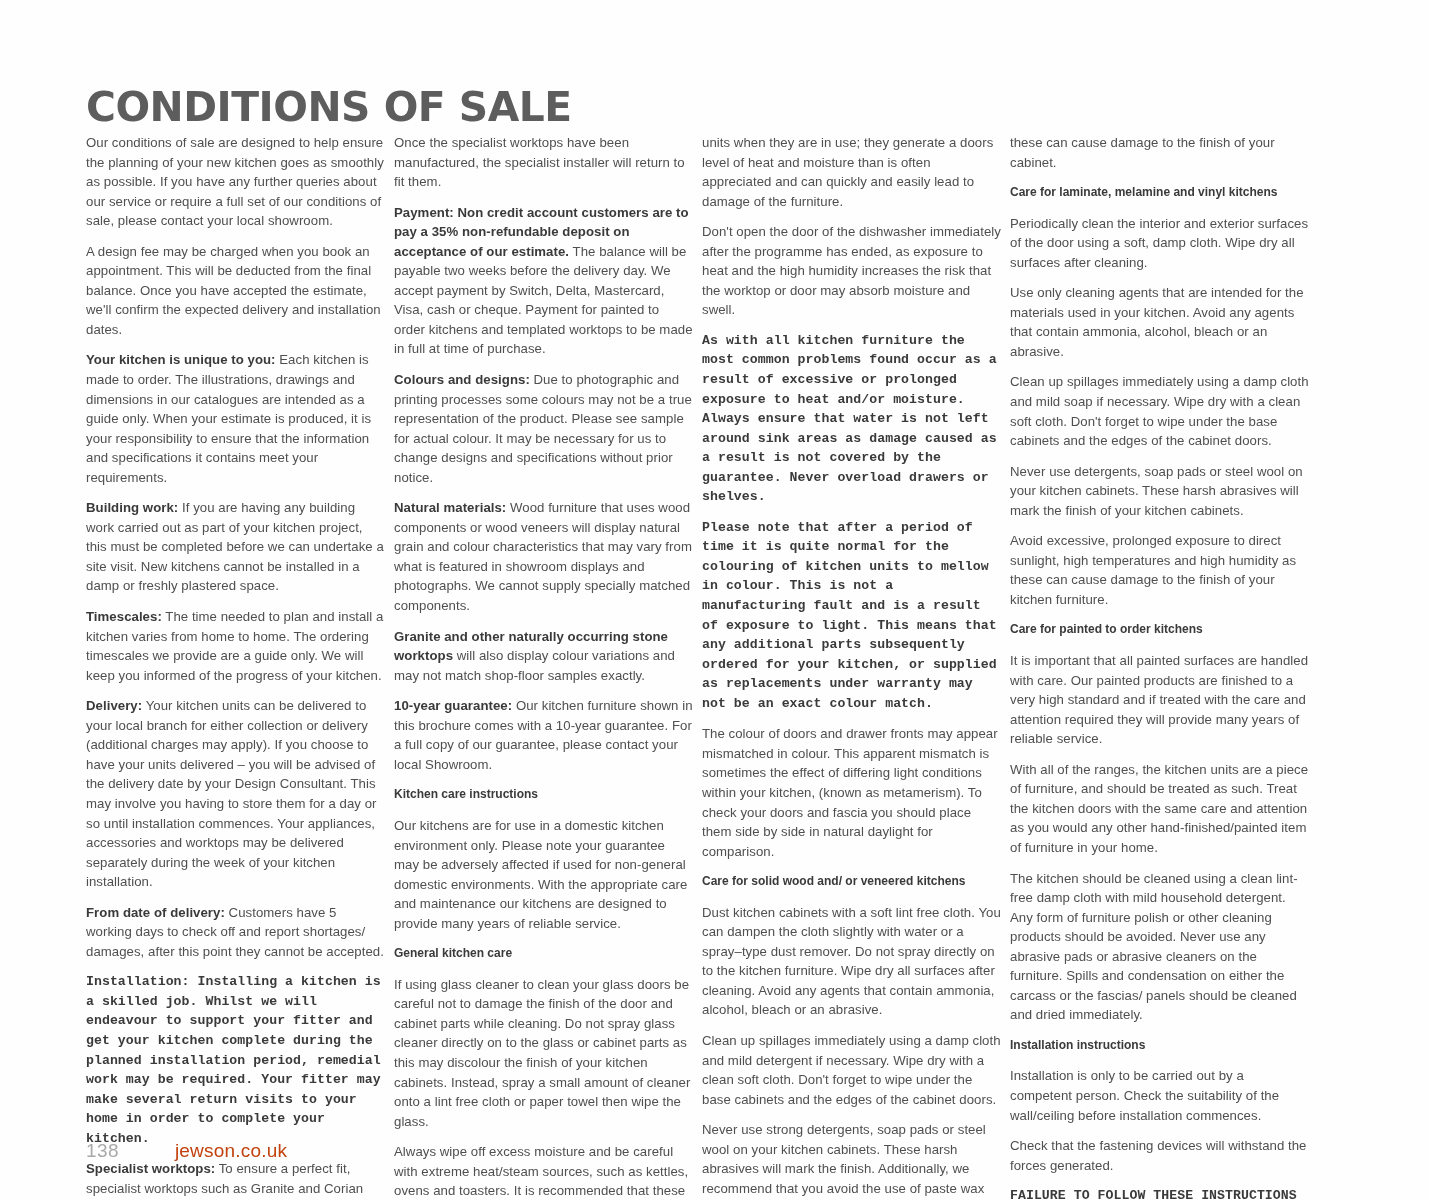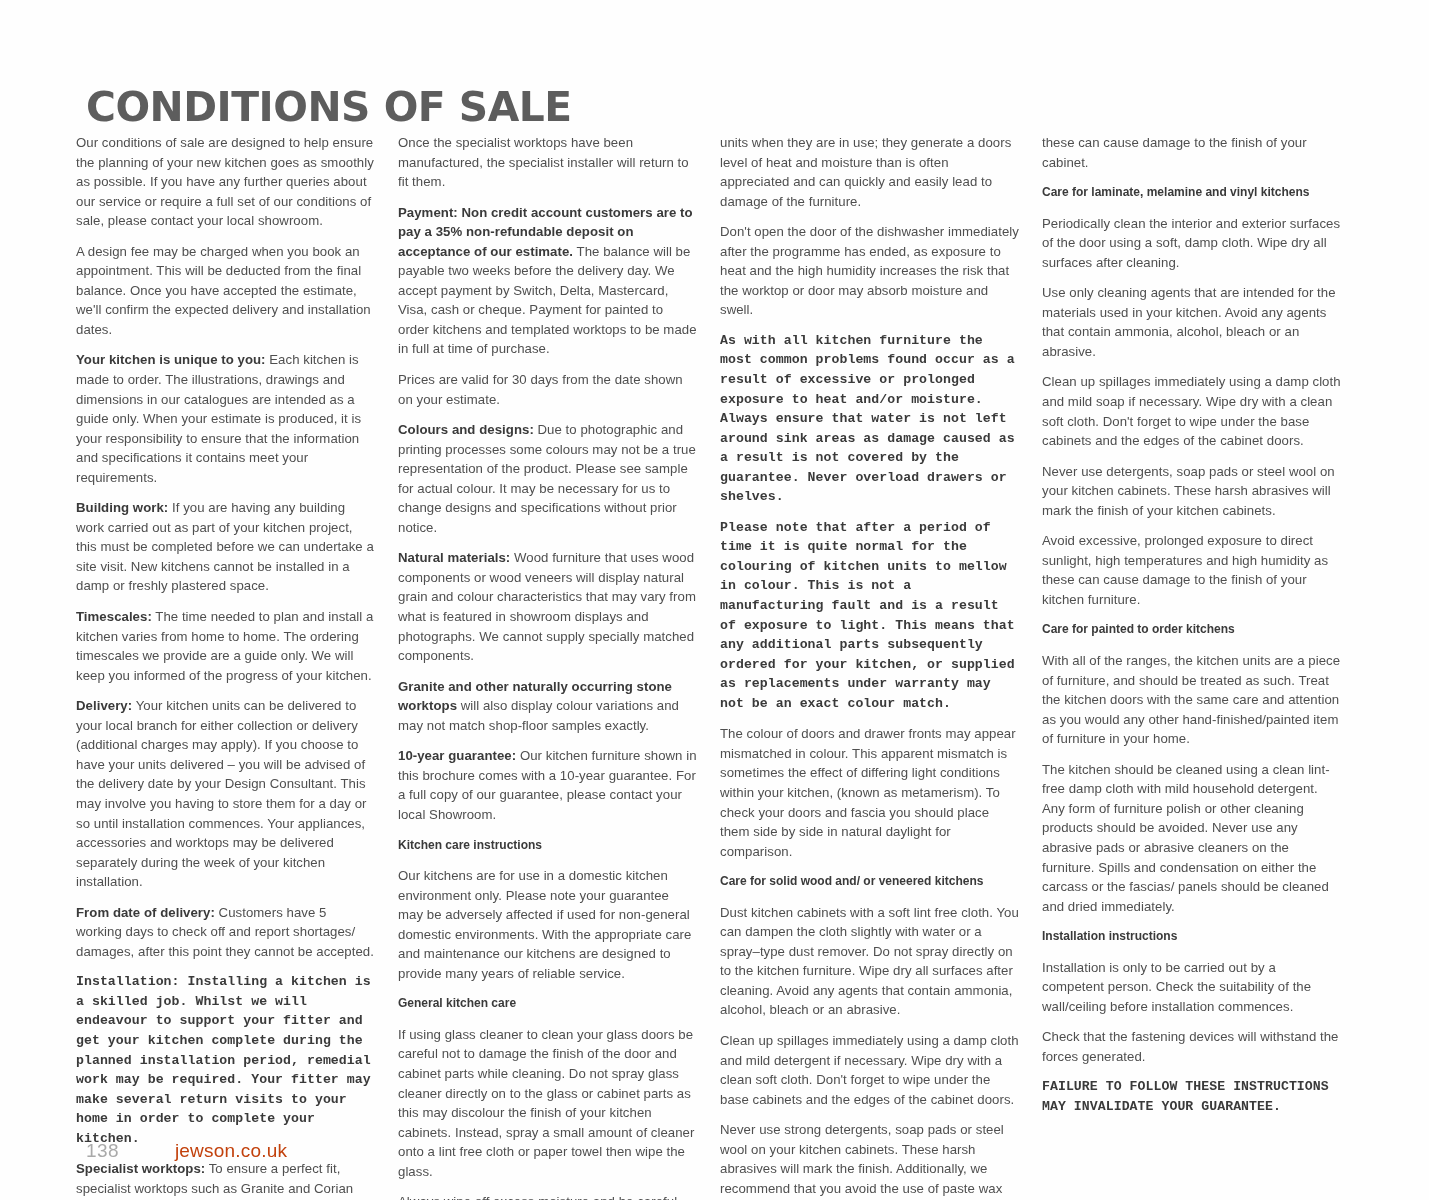--- a/index.html
+++ b/index.html
@@ -26,26 +26,26 @@
     font-size: 40px;
     font-weight: bold;
     letter-spacing: -0.5px;
     color: #5d5d5d;
     font-family: "DejaVu Sans", sans-serif;
     transform: scaleX(1.02);
     transform-origin: left top;
   }
   .columns {
     position: absolute;
-    left: 76px;
+    left: 86px;
     top: 133px;
     width: 1262px;
     height: 965px;
     display: flex;
-    gap: 23px;
+    gap: 9px;
   }
   .col {
     width: 299px;
     flex: 0 0 299px;
   }
   p.para {
     margin: 0 0 11px 0;
     font-size: 13.2px;
     line-height: 19.55px;
     color: #4f4f4f;
@@ -102,21 +102,20 @@
         <p class="para"><span class="lead">Building work:</span><span> If you are having any building work carried out as part of your kitchen project, this must be completed before we can undertake a site visit. New kitchens cannot be installed in a damp or freshly plastered space.</span></p>
         <p class="para"><span class="lead">Timescales:</span><span> The time needed to plan and install a kitchen varies from home to home. The ordering timescales we provide are a guide only. We will keep you informed of the progress of your kitchen.</span></p>
         <p class="para"><span class="lead">Delivery:</span><span> Your kitchen units can be delivered to your local branch for either collection or delivery (additional charges may apply). If you choose to have your units delivered – you will be advised of the delivery date by your Design Consultant. This may involve you having to store them for a day or so until installation commences. Your appliances, accessories and worktops may be delivered separately during the week of your kitchen installation.</span></p>
         <p class="para"><span class="lead">From date of delivery:</span><span> Customers have 5 working days to check off and report shortages/ damages, after this point they cannot be accepted.</span></p>
         <p class="para allbold">Installation: Installing a kitchen is a skilled job. Whilst we will endeavour to support your fitter and get your kitchen complete during the planned installation period, remedial work may be required. Your fitter may make several return visits to your home in order to complete your kitchen.</p>
         <p class="para"><span class="lead">Specialist worktops:</span><span> To ensure a perfect fit, specialist worktops such as Granite and Corian are fitted after the main kitchen is fitted. Lead times for specialist worktops can range from two to eight weeks depending on the material chosen.</span></p>
       </div>
     <div class="col">
         <p class="para">Once the specialist worktops have been manufactured, the specialist installer will return to fit them.</p>
         <p class="para"><span class="lead">Payment: Non credit account customers are to pay a 35% non-refundable deposit on acceptance of our estimate.</span><span> The balance will be payable two weeks before the delivery day. We accept payment by Switch, Delta, Mastercard, Visa, cash or cheque. Payment for painted to order kitchens and templated worktops to be made in full at time of purchase.</span></p>
-        <p class="para">Prices are valid for 30 days from the date shown on your estimate.</p>
         <p class="para"><span class="lead">Colours and designs:</span><span> Due to photographic and printing processes some colours may not be a true representation of the product. Please see sample for actual colour. It may be necessary for us to change designs and specifications without prior notice.</span></p>
         <p class="para"><span class="lead">Natural materials:</span><span> Wood furniture that uses wood components or wood veneers will display natural grain and colour characteristics that may vary from what is featured in showroom displays and photographs. We cannot supply specially matched components.</span></p>
         <p class="para"><span class="lead">Granite and other naturally occurring stone worktops</span><span> will also display colour variations and may not match shop-floor samples exactly.</span></p>
         <p class="para"><span class="lead">10-year guarantee:</span><span> Our kitchen furniture shown in this brochure comes with a 10-year guarantee. For a full copy of our guarantee, please contact your local Showroom.</span></p>
         <h3 class="subhead">Kitchen care instructions</h3>
         <p class="para">Our kitchens are for use in a domestic kitchen environment only. Please note your guarantee may be adversely affected if used for non-general domestic environments. With the appropriate care and maintenance our kitchens are designed to provide many years of reliable service.</p>
         <h3 class="subhead">General kitchen care</h3>
         <p class="para">If using glass cleaner to clean your glass doors be careful not to damage the finish of the door and cabinet parts while cleaning. Do not spray glass cleaner directly on to the glass or cabinet parts as this may discolour the finish of your kitchen cabinets. Instead, spray a small amount of cleaner onto a lint free cloth or paper towel then wipe the glass.</p>
         <p class="para">Always wipe off excess moisture and be careful with extreme heat/steam sources, such as kettles, ovens and toasters. It is recommended that these heat/ steam sources are not placed directly under wall</p>
       </div>
@@ -134,20 +133,21 @@
       </div>
     <div class="col">
         <p class="para">these can cause damage to the finish of your cabinet.</p>
         <h3 class="subhead">Care for laminate, melamine and vinyl kitchens</h3>
         <p class="para">Periodically clean the interior and exterior surfaces of the door using a soft, damp cloth. Wipe dry all surfaces after cleaning.</p>
         <p class="para">Use only cleaning agents that are intended for the materials used in your kitchen. Avoid any agents that contain ammonia, alcohol, bleach or an abrasive.</p>
         <p class="para">Clean up spillages immediately using a damp cloth and mild soap if necessary. Wipe dry with a clean soft cloth. Don't forget to wipe under the base cabinets and the edges of the cabinet doors.</p>
         <p class="para">Never use detergents, soap pads or steel wool on your kitchen cabinets. These harsh abrasives will mark the finish of your kitchen cabinets.</p>
         <p class="para">Avoid excessive, prolonged exposure to direct sunlight, high temperatures and high humidity as these can cause damage to the finish of your kitchen furniture.</p>
         <h3 class="subhead">Care for painted to order kitchens</h3>
+        <p class="para">It is important that all painted surfaces are handled with care. Our painted products are finished to a very high standard and if treated with the care and attention required they will provide many years of reliable service.</p>
         <p class="para">With all of the ranges, the kitchen units are a piece of furniture, and should be treated as such. Treat the kitchen doors with the same care and attention as you would any other hand-finished/painted item of furniture in your home.</p>
         <p class="para">The kitchen should be cleaned using a clean lint-free damp cloth with mild household detergent. Any form of furniture polish or other cleaning products should be avoided. Never use any abrasive pads or abrasive cleaners on the furniture. Spills and condensation on either the carcass or the fascias/ panels should be cleaned and dried immediately.</p>
         <h3 class="subhead">Installation instructions</h3>
         <p class="para">Installation is only to be carried out by a competent person. Check the suitability of the wall/ceiling before installation commences.</p>
         <p class="para">Check that the fastening devices will withstand the forces generated.</p>
         <p class="para allbold">FAILURE TO FOLLOW THESE INSTRUCTIONS MAY INVALIDATE YOUR GUARANTEE.</p>
       </div>
   </div>
 
   <div class="footer">

